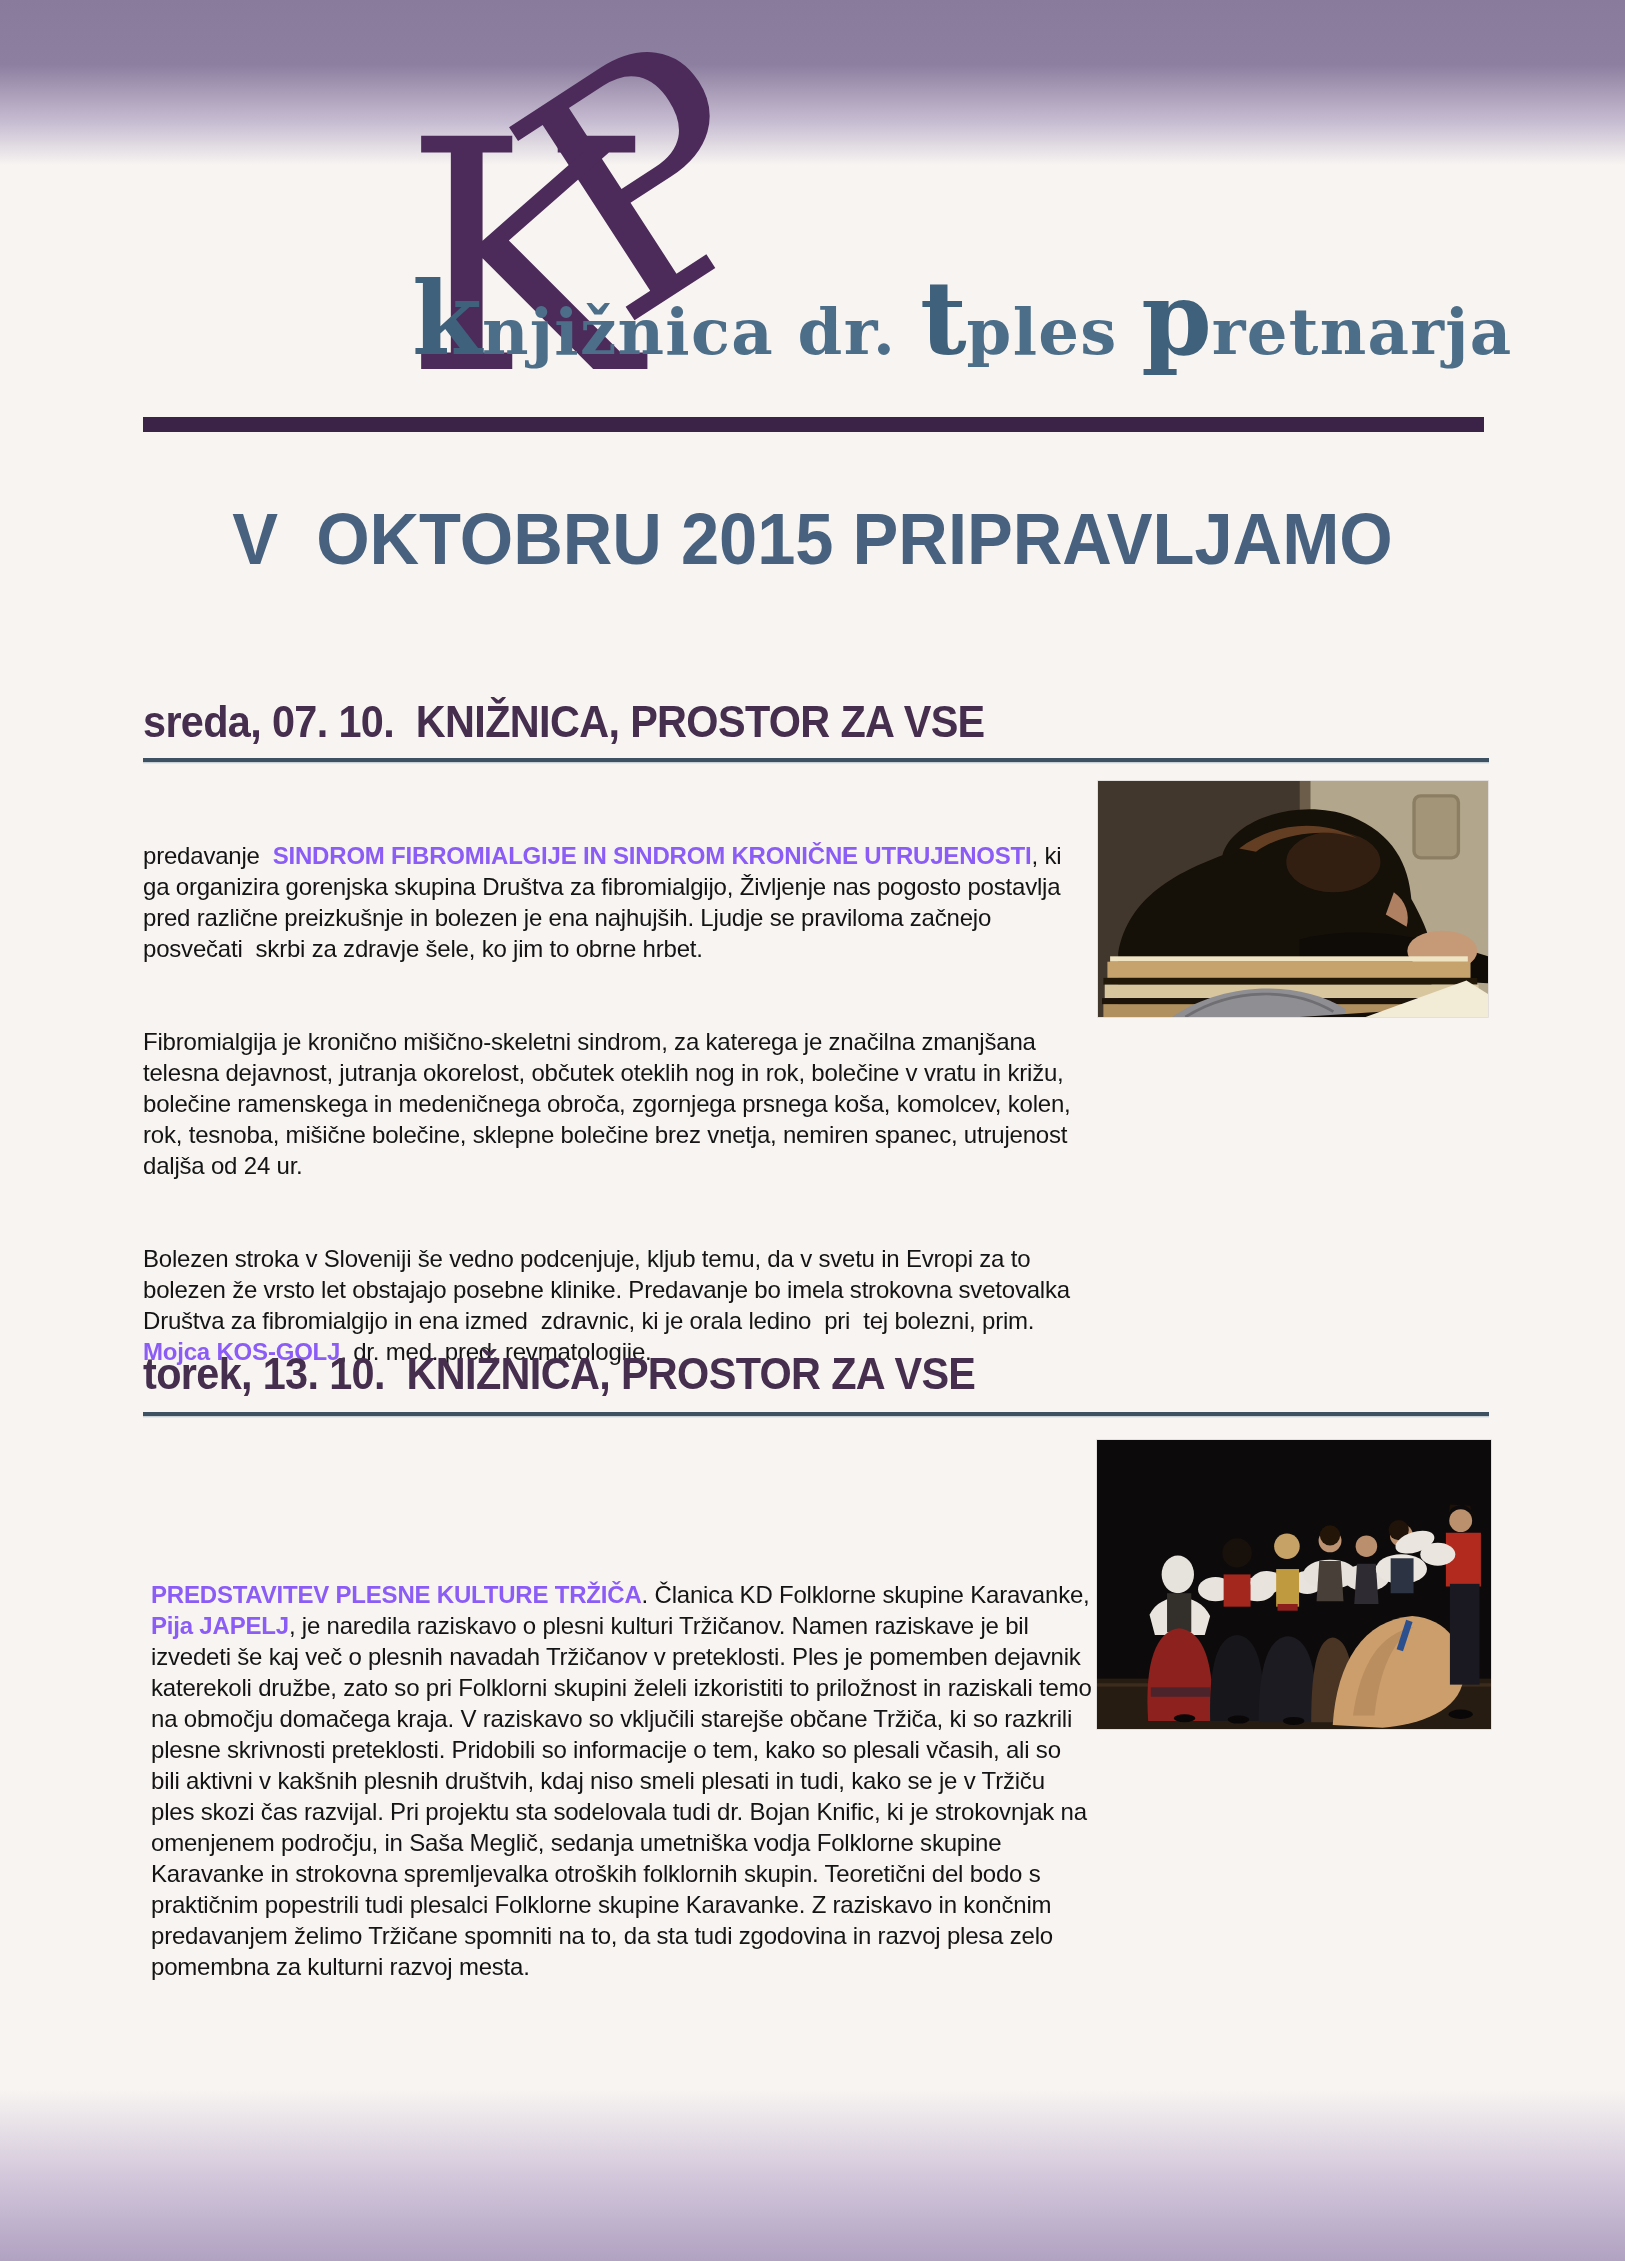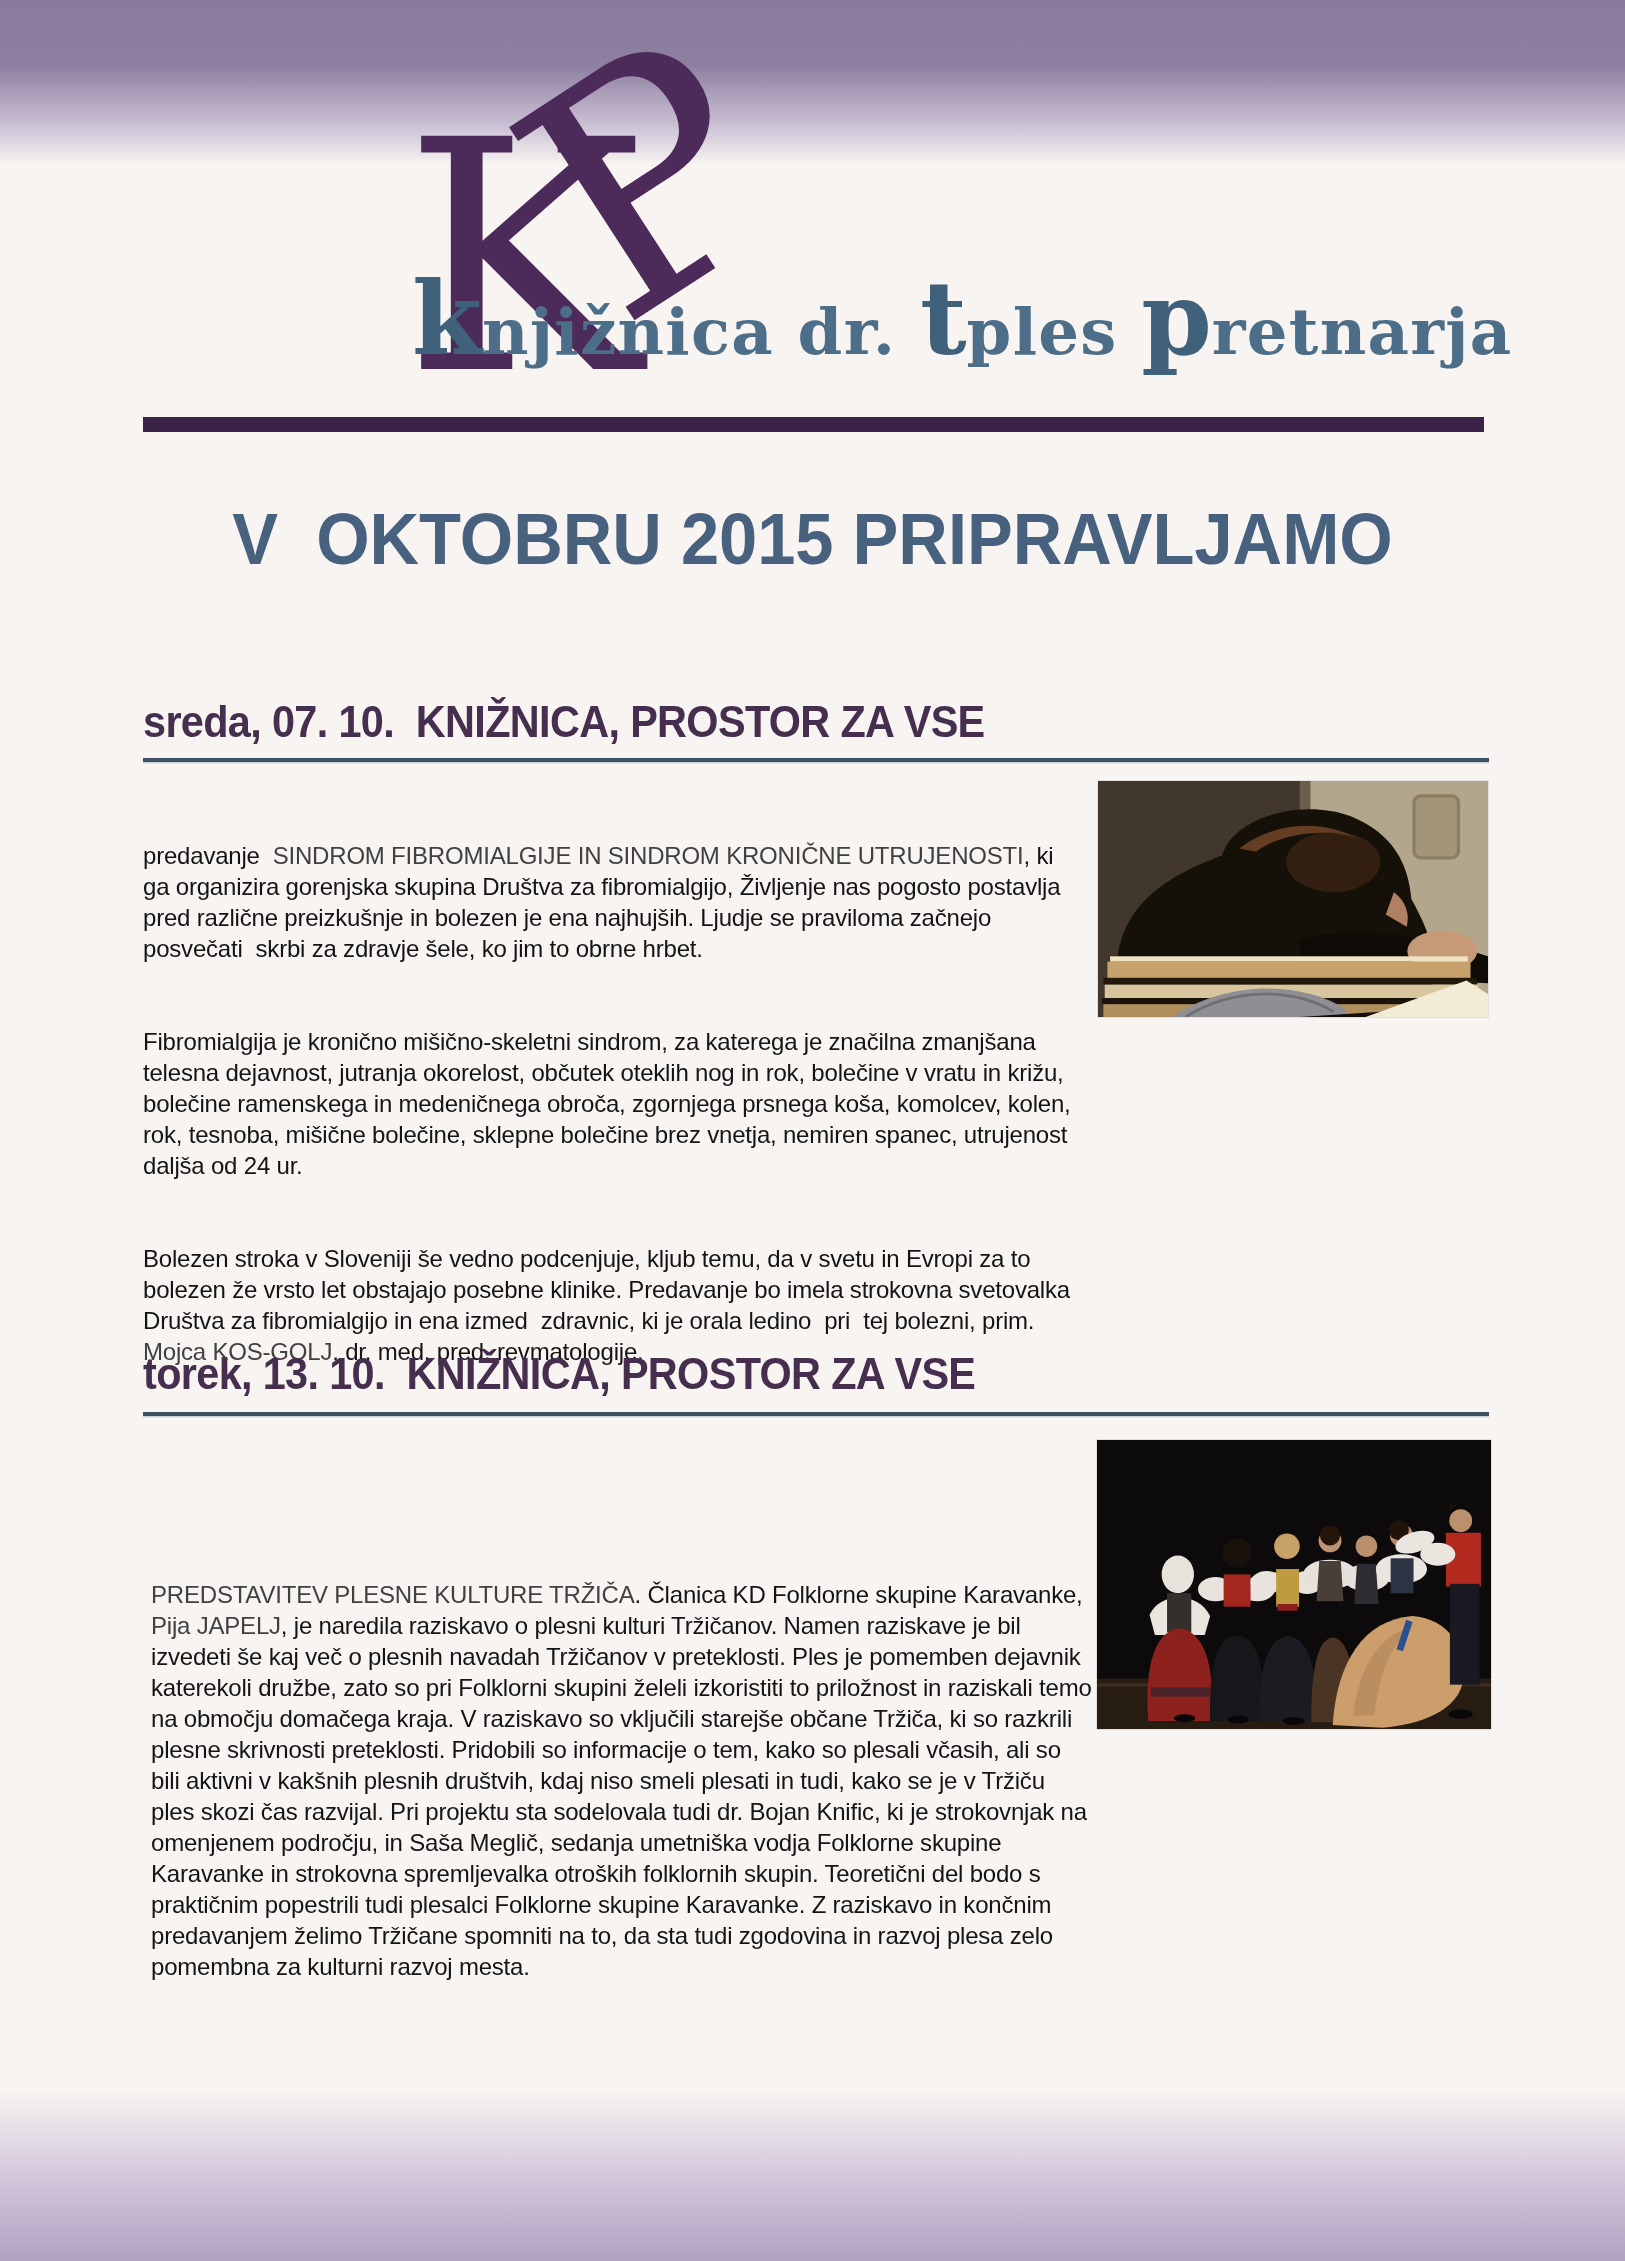--- a/index.html
+++ b/index.html
@@ -42,21 +42,21 @@
   .rule-thin-1{top:758px;}
   .rule-thin-2{top:1412px;}
   .body-text{
     position:absolute;left:143px;width:942px;
     font-size:24px;line-height:31px;color:#141414;letter-spacing:-0.2px;
     white-space:pre-wrap;text-align:left;
   }
   .body-1{top:778px;}
   .body-2{top:1517px;margin-left:8px;}
   .body-text p{margin:0;}
-  .red{color:#404040;}
+  .red{color:#8b5cf6;font-weight:bold;}
   .photo{position:absolute;display:block;box-shadow:0 0 0 0.7px rgba(60,50,40,.15);}
   .photo-1{left:1098px;top:781px;width:390px;height:236px;}
   .photo-2{left:1097px;top:1440px;width:394px;height:289px;}
 </style>
 </head>
 <body>
 
 <div>
 
   <div class="band-top"></div>

